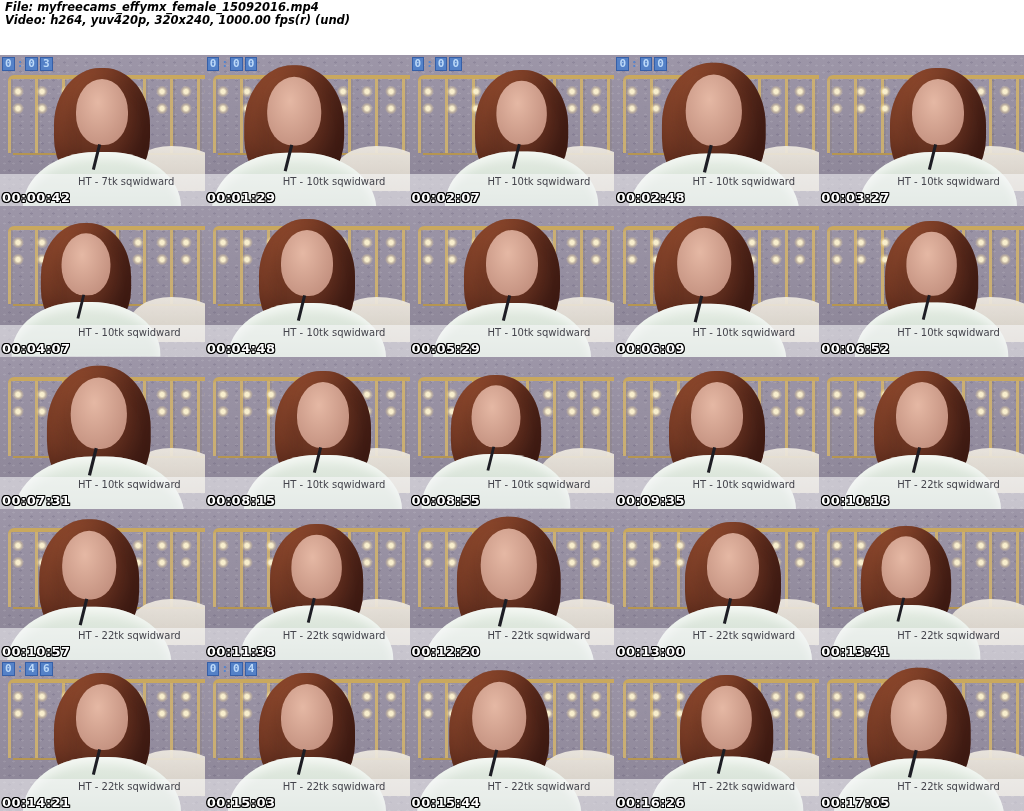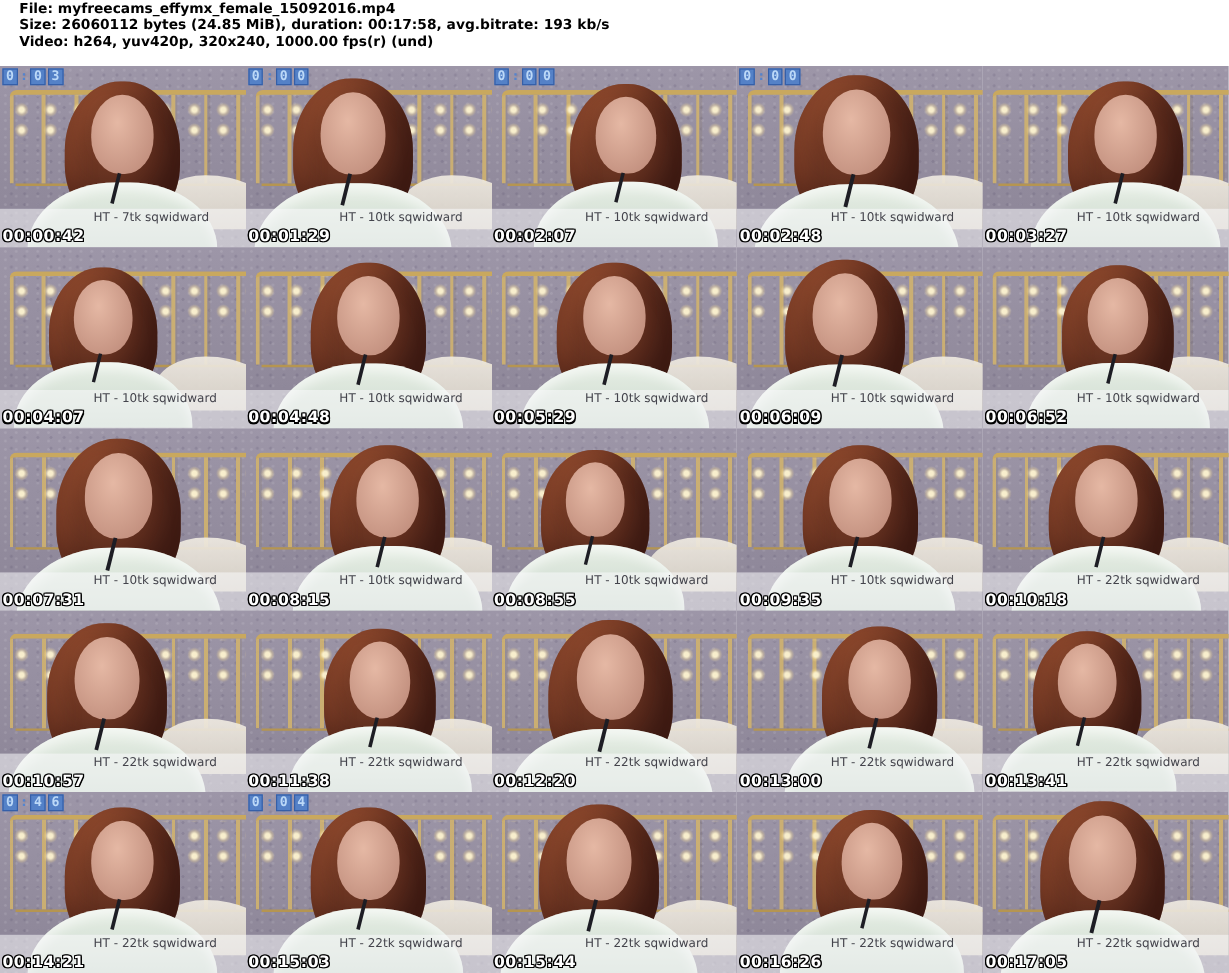--- a/index.html
+++ b/index.html
@@ -1,20 +1,20 @@
 <!DOCTYPE html>
 <html><head>
 <meta charset="utf-8">
 <style>
   * { margin:0; padding:0; box-sizing:border-box; }
   body { background:#ffffff; font-family:"DejaVu Sans", "Liberation Sans", sans-serif; }
   .page { position:relative; width:1024px; height:811px; overflow:hidden; background:#ffffff; }
 
   
-  .meta-header { height:55px; padding:1px 0 0 16px; background:#ffffff; overflow:hidden; }
+  .meta-header { height:55px; padding:1px 0 0 5px; background:#ffffff; overflow:hidden;font-style:italic; }
   .meta-line { font-size:11.5px; font-weight:bold; color:#000000; line-height:13.4px; white-space:nowrap; }
 
   
   .grid { display:grid; grid-template-columns:repeat(5, 204.8px); grid-auto-rows:151.2px; width:1024px; }
   .cell { position:relative; overflow:hidden;
     background:
       radial-gradient(rgba(255,255,255,0.10) 1px, transparent 1.6px) 0 0/9px 7px,
       radial-gradient(rgba(55,45,80,0.14) 1px, transparent 1.6px) 4px 3px/11px 9px,
       linear-gradient(#9d96a8, #8b8496);
   }
@@ -63,21 +63,20 @@
     padding:0 2px; line-height:12px; }
   .timer .c { color:rgba(80,132,210,0.95); line-height:12px; }
 </style>
 </head>
 <body>
 
 <div class="page">
 
   <div class="meta-header">
     <div class="meta-line">File: myfreecams_effymx_female_15092016.mp4</div>
-    <div class="meta-line">Size: 26060112 bytes (24.85 MiB), duration: 00:17:58, avg.bitrate: 193 kb/s</div>
     <div class="meta-line">Video: h264, yuv420p, 320x240, 1000.00 fps(r) (und)</div>
   </div>
 
   <div class="grid">
   <div class="cell v0">
     <div class="headboard"></div>
     <div class="lights"></div>
     <div class="bedding"></div>
     <div class="person">
       <div class="hair"></div>

